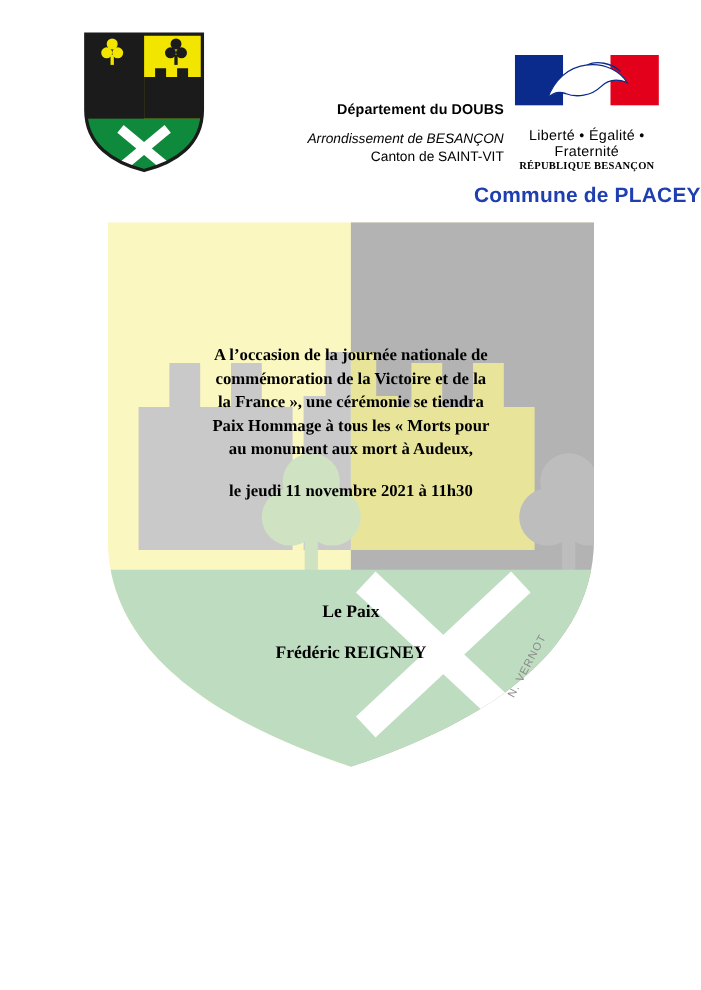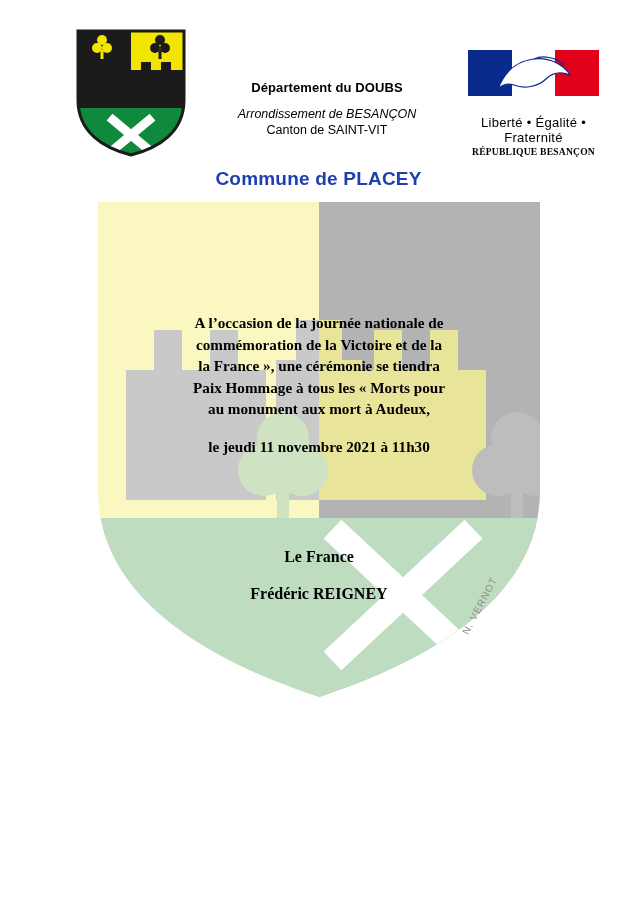--- a/index.html
+++ b/index.html
@@ -29,23 +29,23 @@
     position: absolute;
     left: 75px;
     top: 28px;
     width: 112px;
     height: 130px;
   }
 
   .header-center {
     position: absolute;
     left: 196px;
-    top: 80px;
+    top: 92px;
     width: 262px;
-    text-align: center;
+    text-align: right;
   }
   .dept-line {
     font-family: "Liberation Sans", sans-serif;
     font-size: 13px;
     font-weight: bold;
     color: #000000;
     letter-spacing: 0.1px;
   }
   .arr-line {
     font-family: "Liberation Sans", sans-serif;
@@ -108,21 +108,21 @@
     letter-spacing: 0.2px;
     margin-top: 1px;
   }
 
   
   .commune-title {
     position: absolute;
     top: 168px;
     left: 0;
     width: 637px;
-    text-align: center;
+    text-align: right;
     font-family: "Liberation Sans", sans-serif;
     font-size: 19px;
     font-weight: bold;
     color: #1f3fb0;
     letter-spacing: 0.2px;
   }
 
   
   .shield-wrap {
     position: absolute;
@@ -293,18 +293,18 @@
   <div class="notice">
     <div>A l’occasion de la journée nationale de</div>
     <div>commémoration de la Victoire et de la</div>
     <div>la France », une cérémonie se tiendra</div>
     <div>Paix Hommage à tous les « Morts pour</div>
     <div>au monument aux mort à Audeux,</div>
     <div class="date-line">le jeudi 11 novembre 2021 à 11h30</div>
   </div>
 
   <div class="signature">
-    <div>Le France</div>
+    <div>Le Paix</div>
     <div class="mayor-name">Frédéric REIGNEY</div>
   </div>
 
   <div class="artist-mark">N. VERNOT</div>
 </div>
 
 </body></html>

